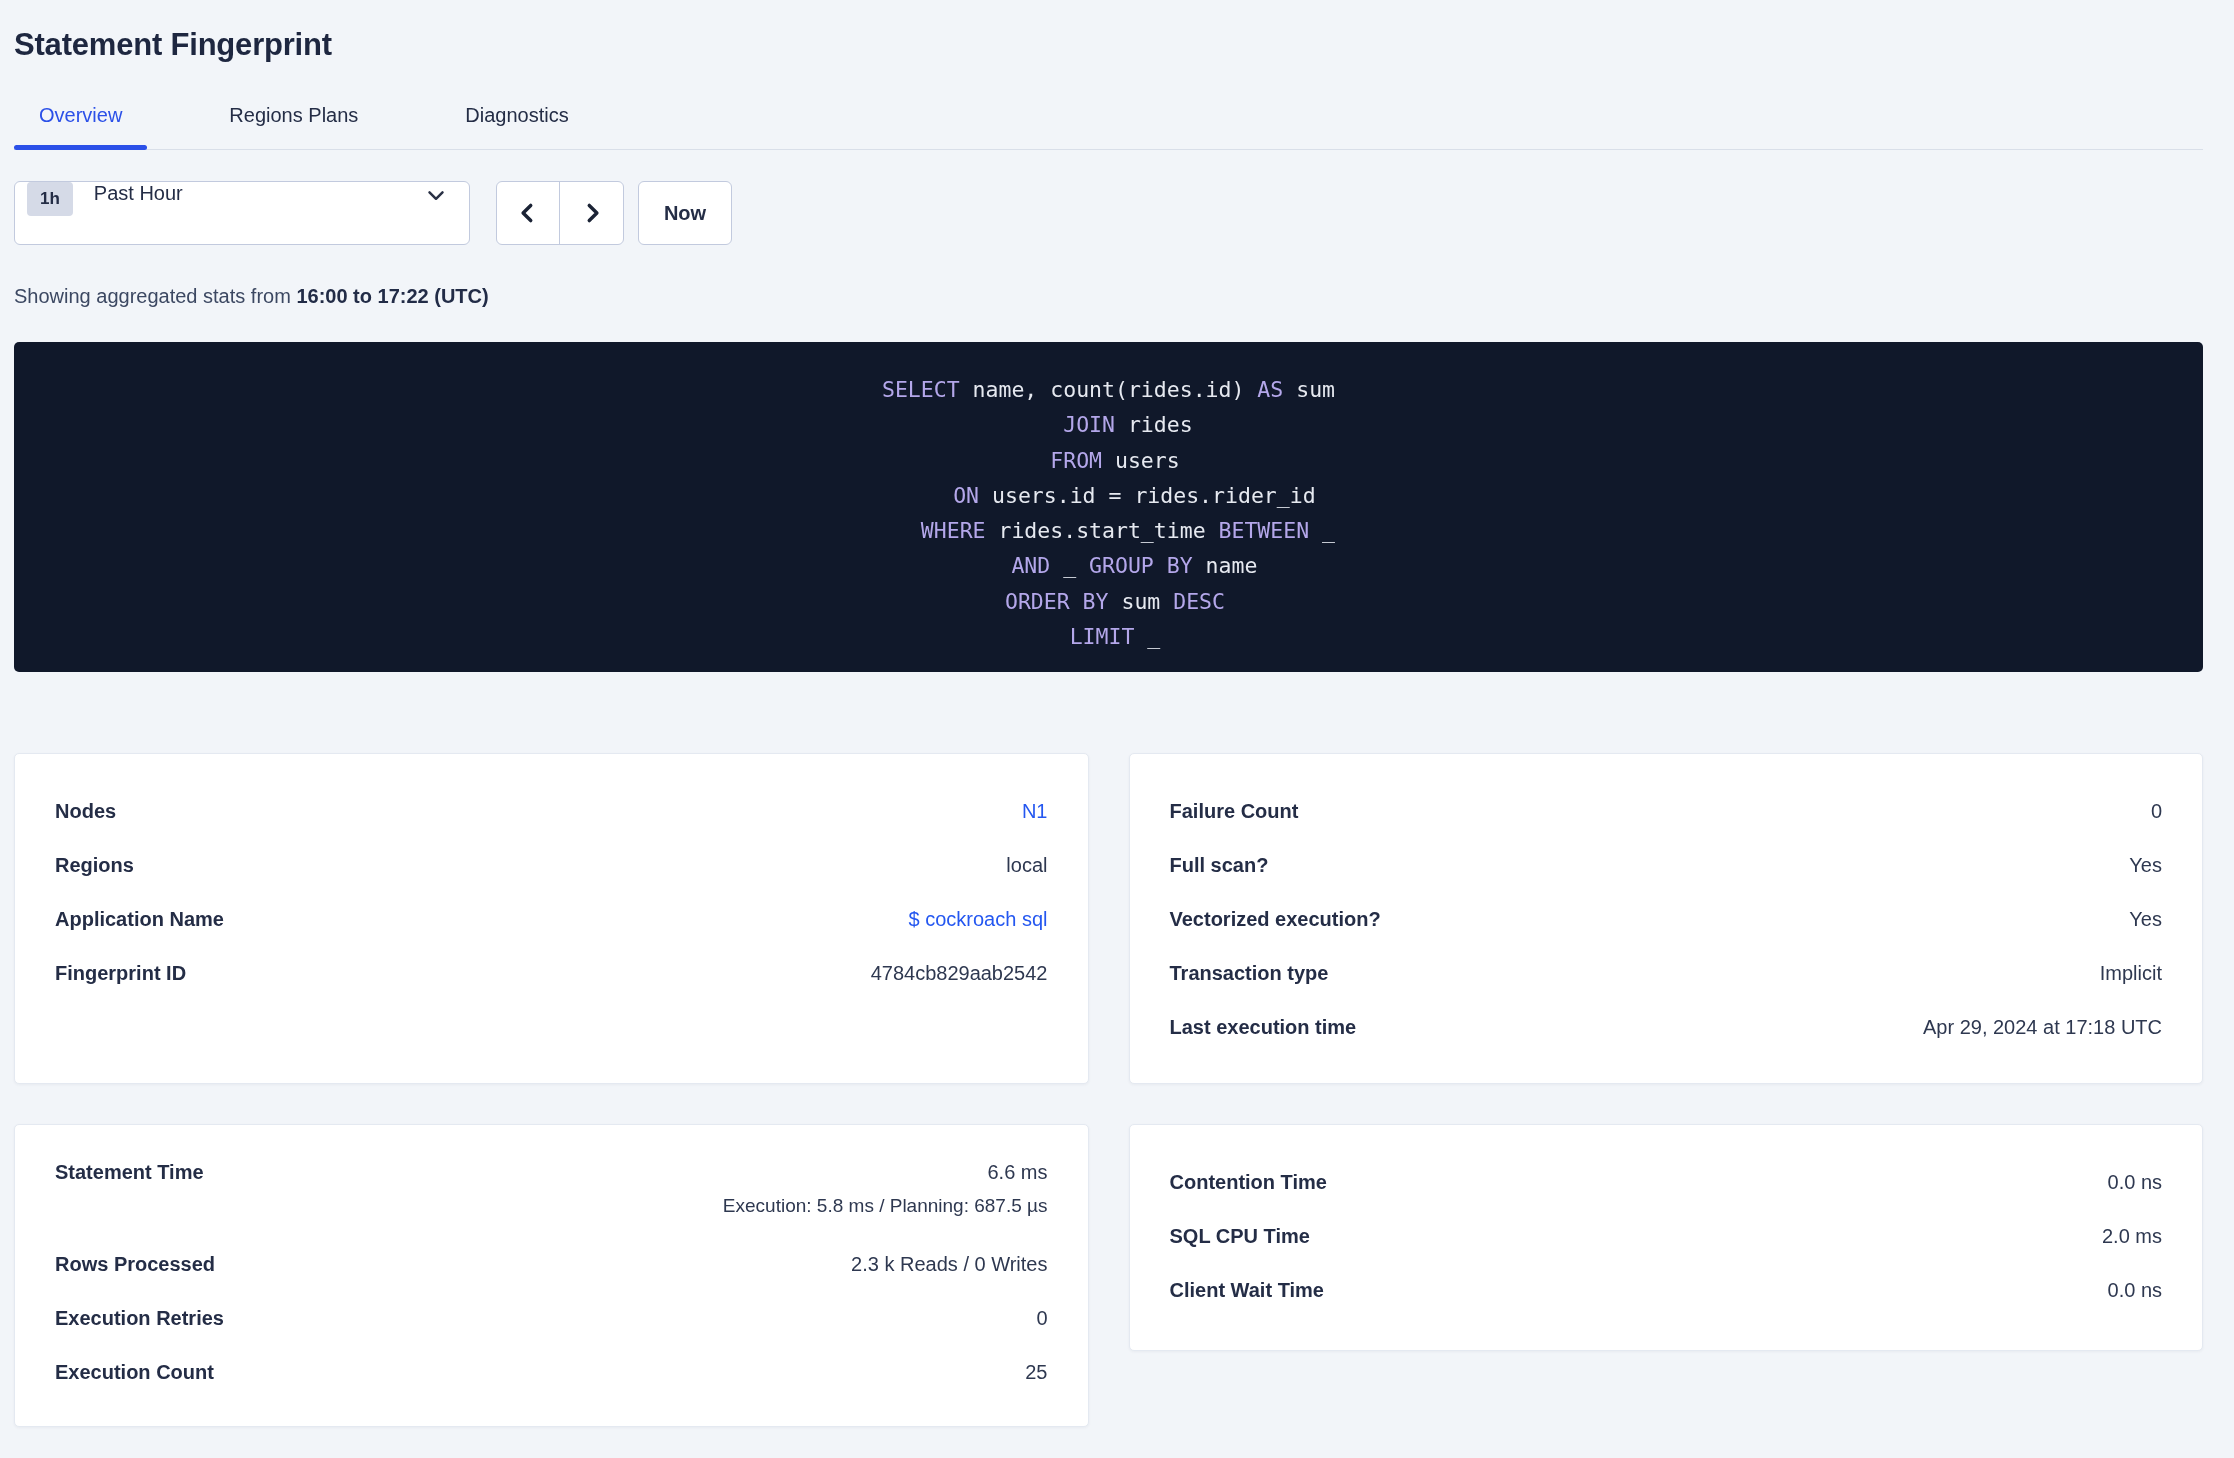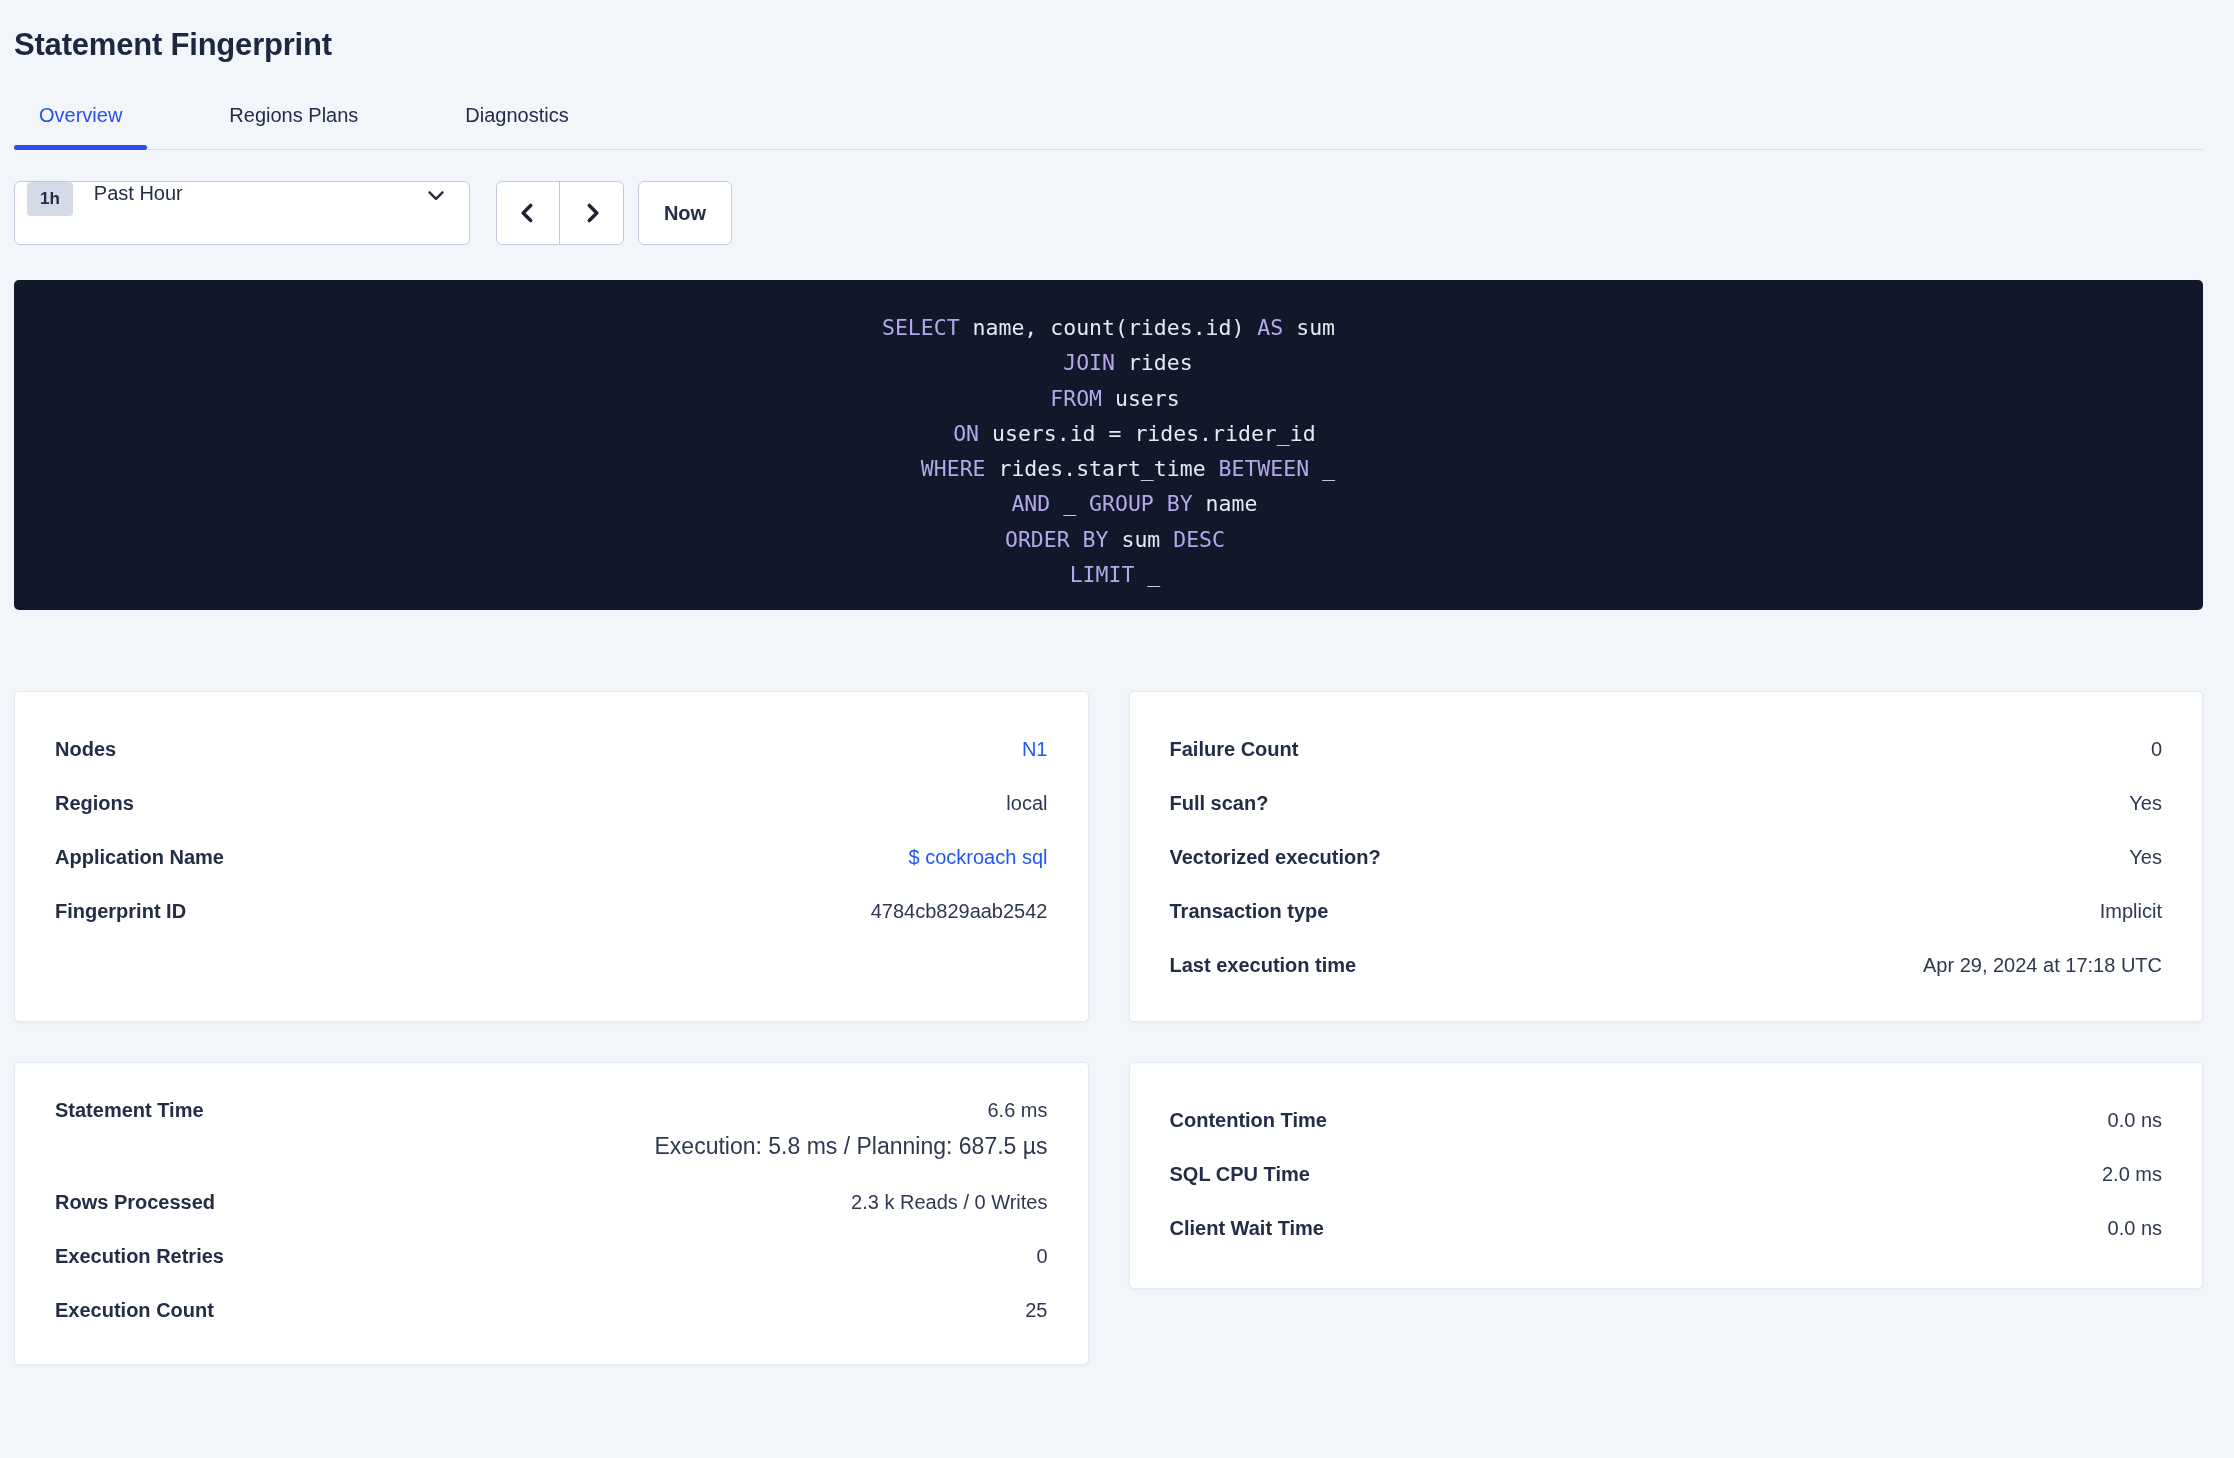--- a/index.html
+++ b/index.html
@@ -147,21 +147,21 @@
     height: 54px;
     display: flex;
     align-items: center;
     justify-content: space-between;
   }
   .row.tall { height: 82px; align-items: flex-start; padding-top: 6px; }
   .lbl { font-size: 20px; font-weight: 700; color: #242d46; }
   .val { font-size: 20px; font-weight: 400; color: #2e3850; text-align: right; }
   .val.link { color: #2457f0; cursor: pointer; }
   .val-stack { display: flex; flex-direction: column; align-items: flex-end; }
-  .subval { font-size: 23px; color: #2e3850; margin-top: 11px; }
+  .subval { font-size: 19px; color: #2e3850; margin-top: 11px; }
 </style>
 </head>
 <body>
 
 <div class="content">
 
   <h1 class="page-title">Statement Fingerprint</h1>
 
   <nav class="tabs" id="tabs">
       <button class="tab active">Overview</button>
@@ -185,20 +185,21 @@
       </button>
       <button class="arrow-btn">
         <svg width="26" height="28" viewBox="0 0 24 24" fill="none" stroke="#1b2335" stroke-width="3.2" stroke-linecap="round" stroke-linejoin="round">
             <path d="M9.5 5 L16.5 12 L9.5 19"></path>
           </svg>
       </button>
     </div>
     <button class="ctl now-btn">Now</button>
   </div>
 
+  <p class="stats-line"><span>Showing aggregated stats from </span><b>16:00 to 17:22 (UTC)</b></p>
 
   <div class="sql-box">
     <div class="sql-pre" id="sql">
         <div class="sql-line"><span class="kw">SELECT</span><span class="pl"> name, count(rides.id) </span><span class="kw">AS</span><span class="pl"> sum</span></div>
         <div class="sql-line"><span class="pl">   </span><span class="kw">JOIN</span><span class="pl"> rides</span></div>
         <div class="sql-line"><span class="pl"> </span><span class="kw">FROM</span><span class="pl"> users</span></div>
         <div class="sql-line"><span class="pl">    </span><span class="kw">ON</span><span class="pl"> users.id = rides.rider_id</span></div>
         <div class="sql-line"><span class="pl">   </span><span class="kw">WHERE</span><span class="pl"> rides.start_time </span><span class="kw">BETWEEN</span><span class="pl"> _</span></div>
         <div class="sql-line"><span class="pl">    </span><span class="kw">AND</span><span class="pl"> _ </span><span class="kw">GROUP BY</span><span class="pl"> name</span></div>
         <div class="sql-line"><span class="pl"> </span><span class="kw">ORDER BY</span><span class="pl"> sum </span><span class="kw">DESC</span></div>

